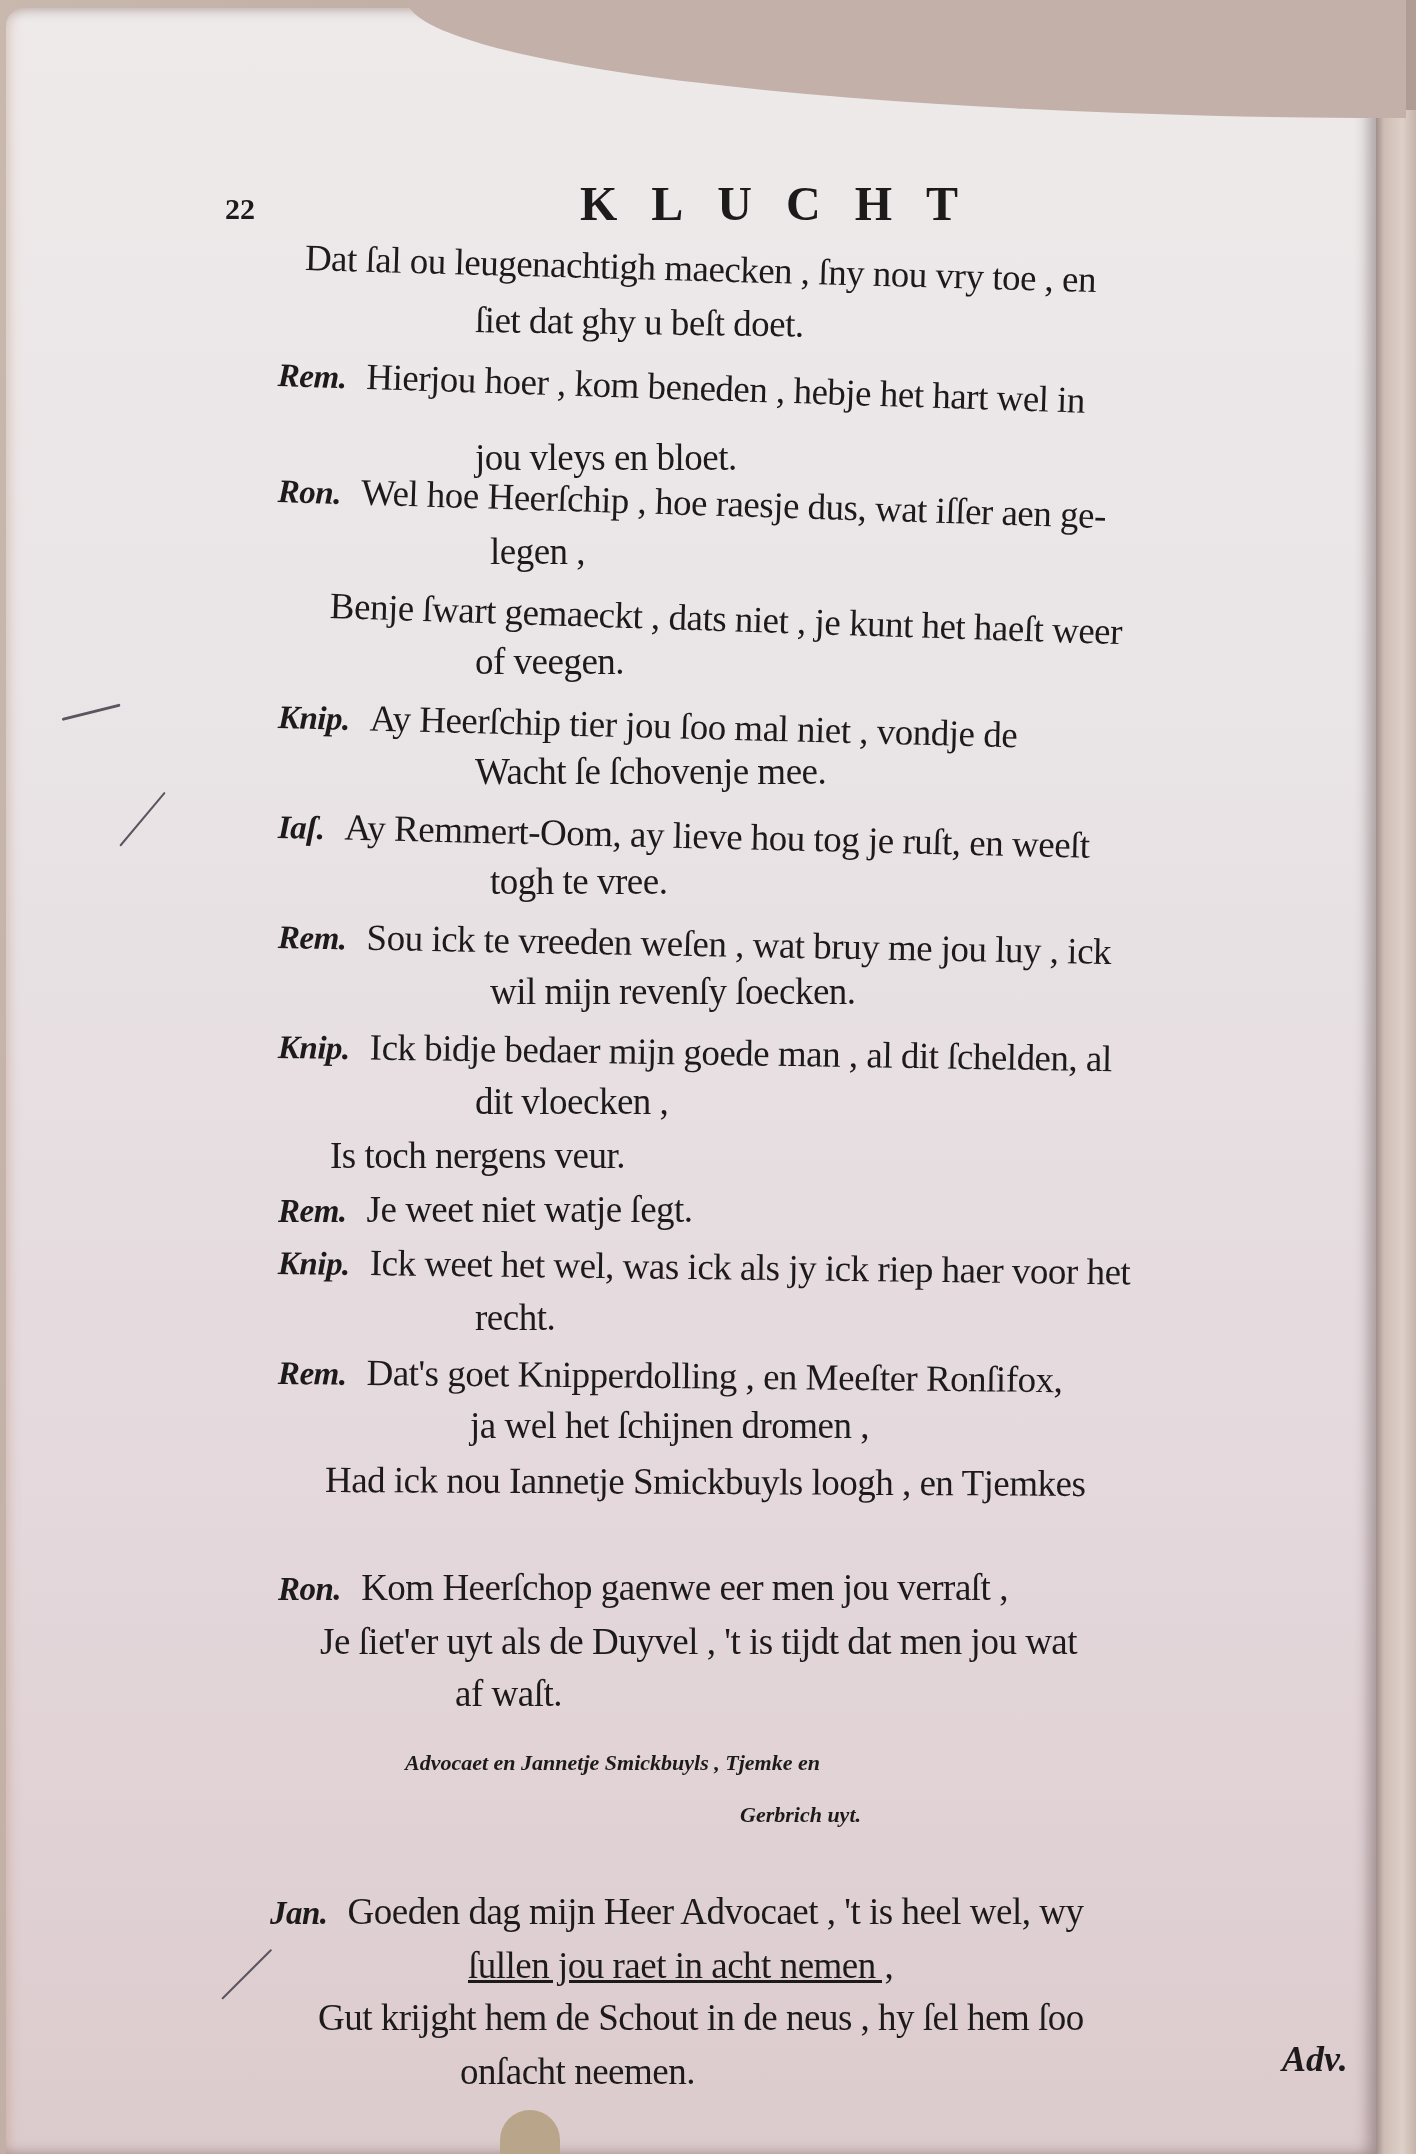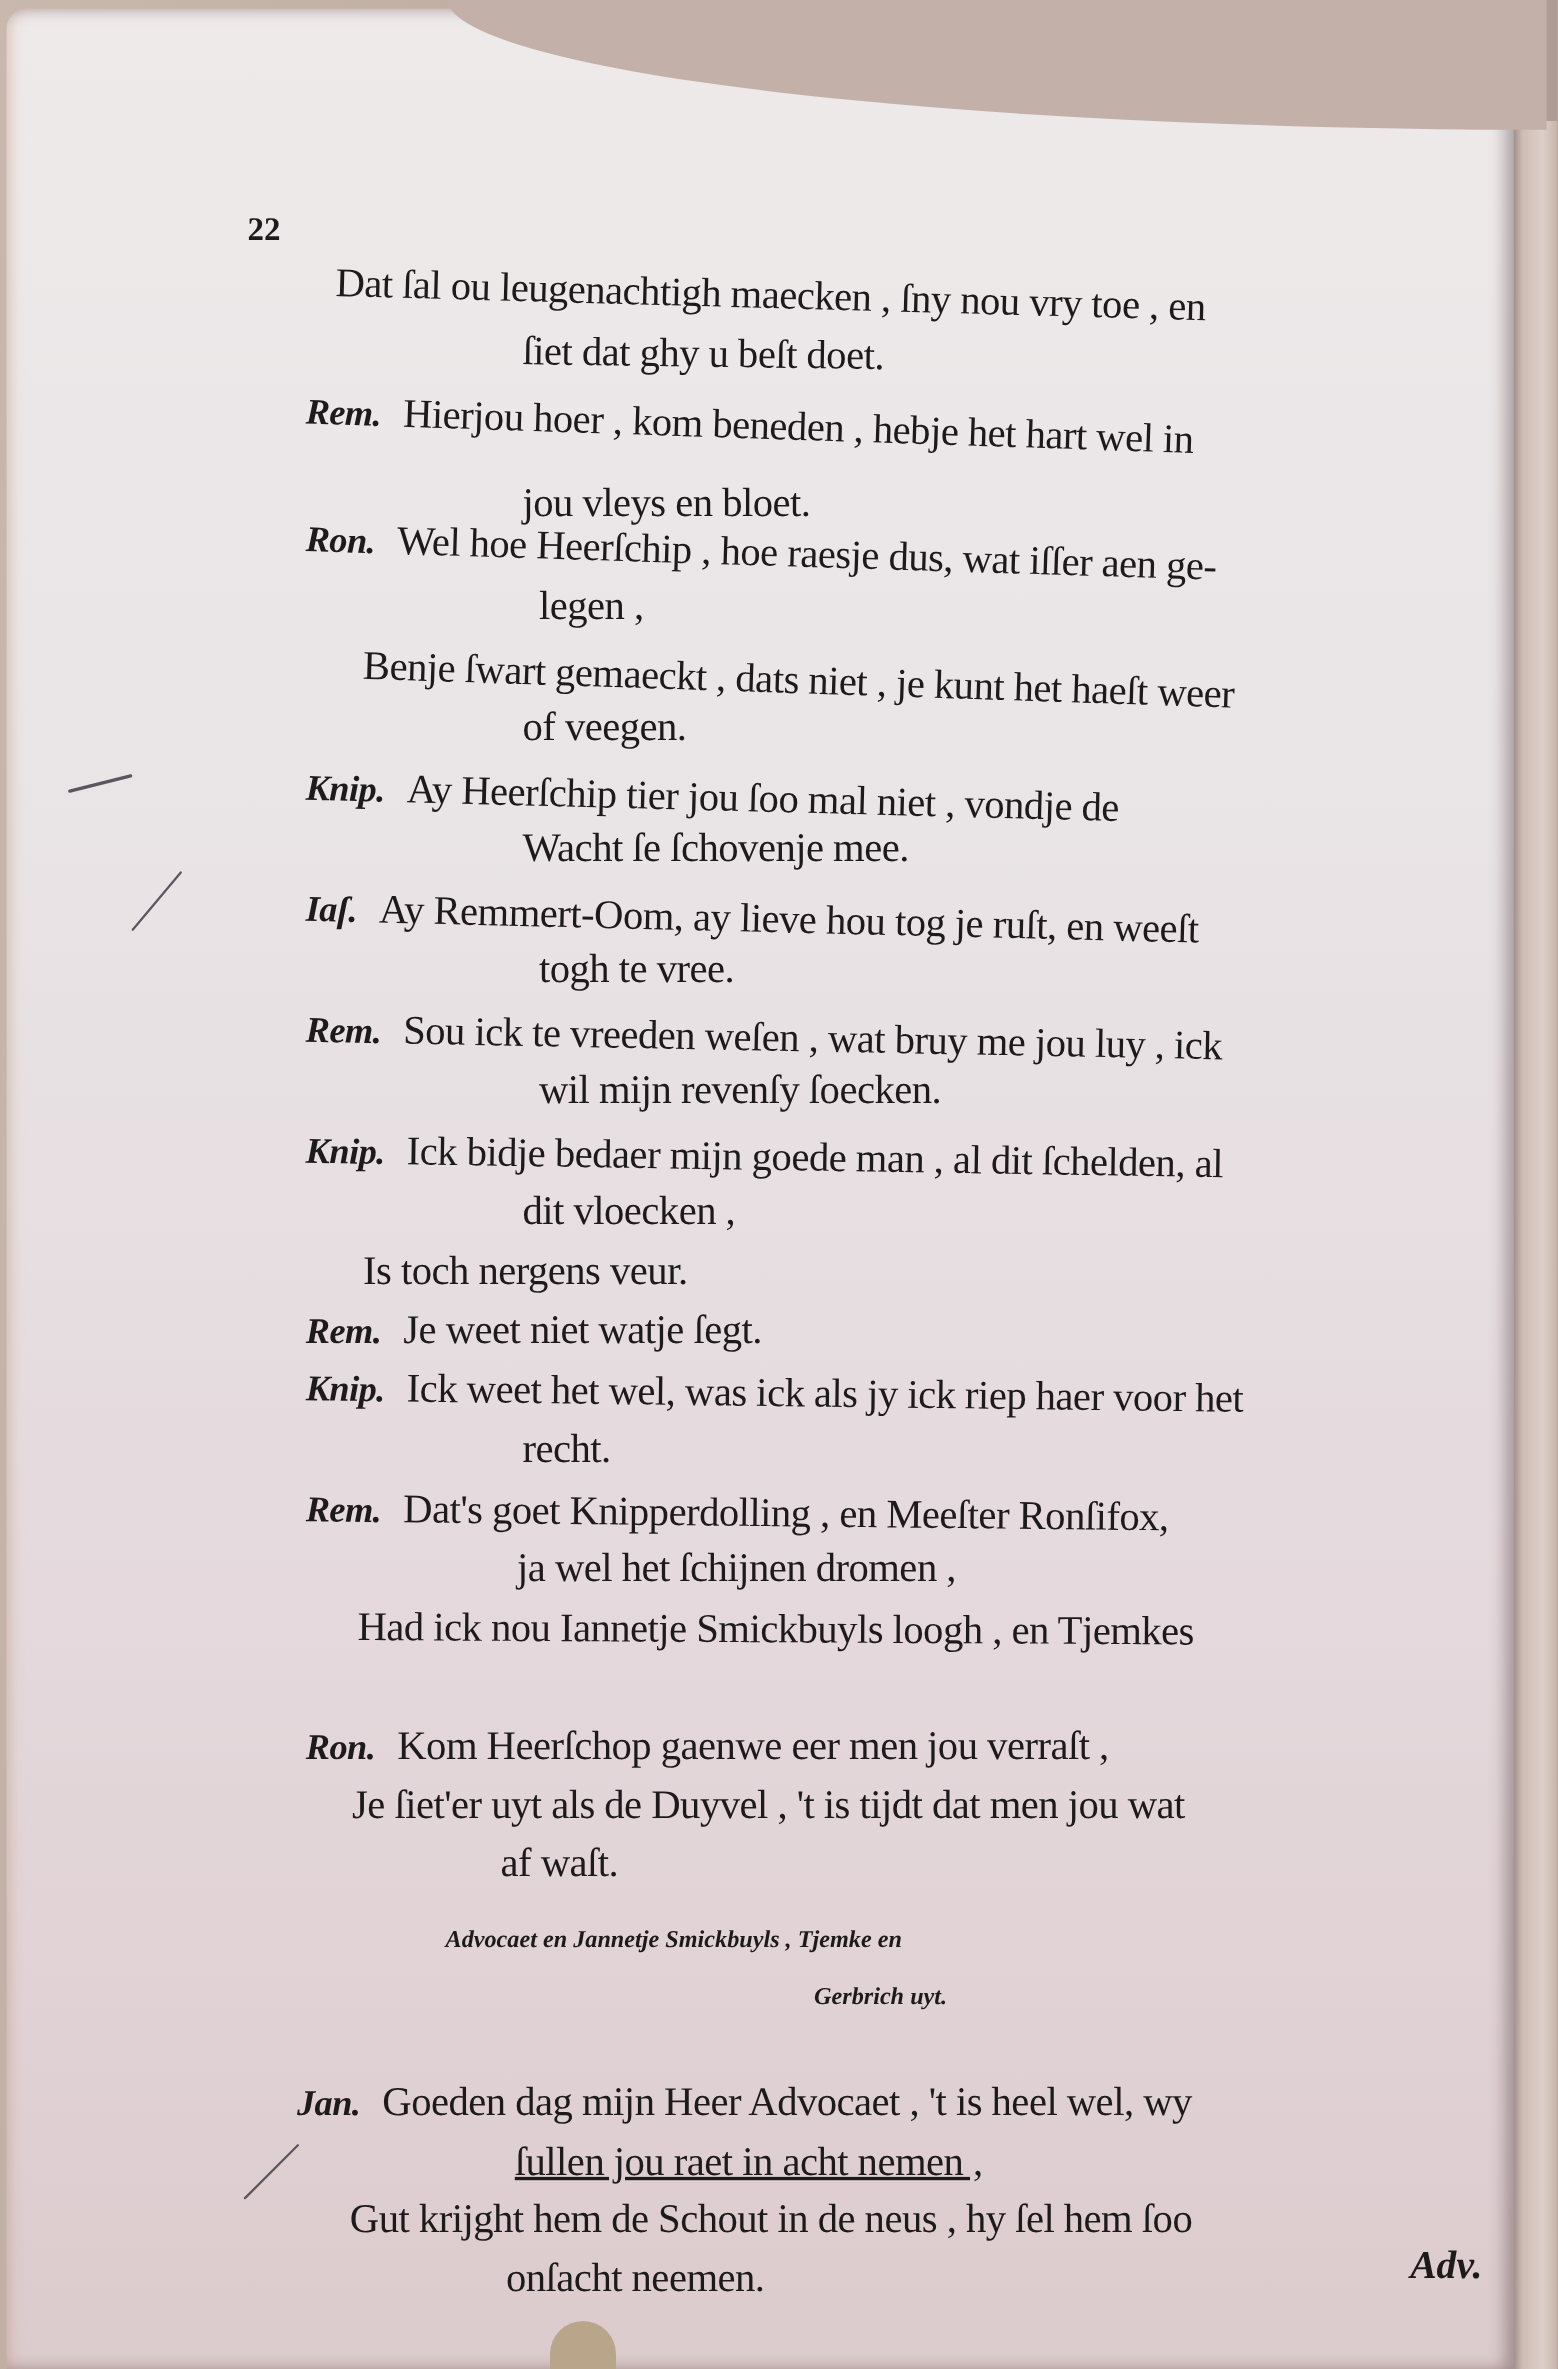--- a/index.html
+++ b/index.html
@@ -65,20 +65,21 @@
 <body>
 
 <div class="backdrop"></div>
 <div class="right-leaf"></div>
 <div class="page">
   <div class="page-top-curve"></div>
 </div>
 
 <div class="text-area">
   <div class="folio">22</div>
+  <div class="running-head">KLUCHT</div>
 
   <div class="line" style="left:305px; top:236px; transform:rotate(1.6deg);"><span>Dat ſal ou leugenachtigh maecken , ſny nou vry toe , en</span></div>
   <div class="line" style="left:475px; top:298px; transform:rotate(0.8deg);"><span>ſiet dat ghy u beſt doet.</span></div>
 
   <div class="line" style="left:278px; top:352px; transform:rotate(1.9deg);"><span class="speaker">Rem.</span><span>Hierjou hoer , kom beneden , hebje het hart wel in</span></div>
   <div class="line" style="left:475px; top:436px;"><span>jou vleys en bloet.</span></div>
 
   <div class="line" style="left:278px; top:468px; transform:rotate(1.8deg);"><span class="speaker">Ron.</span><span>Wel hoe Heerſchip , hoe raesje dus, wat iſſer aen ge-</span></div>
   <div class="line" style="left:490px; top:530px;"><span>legen ,</span></div>
 

